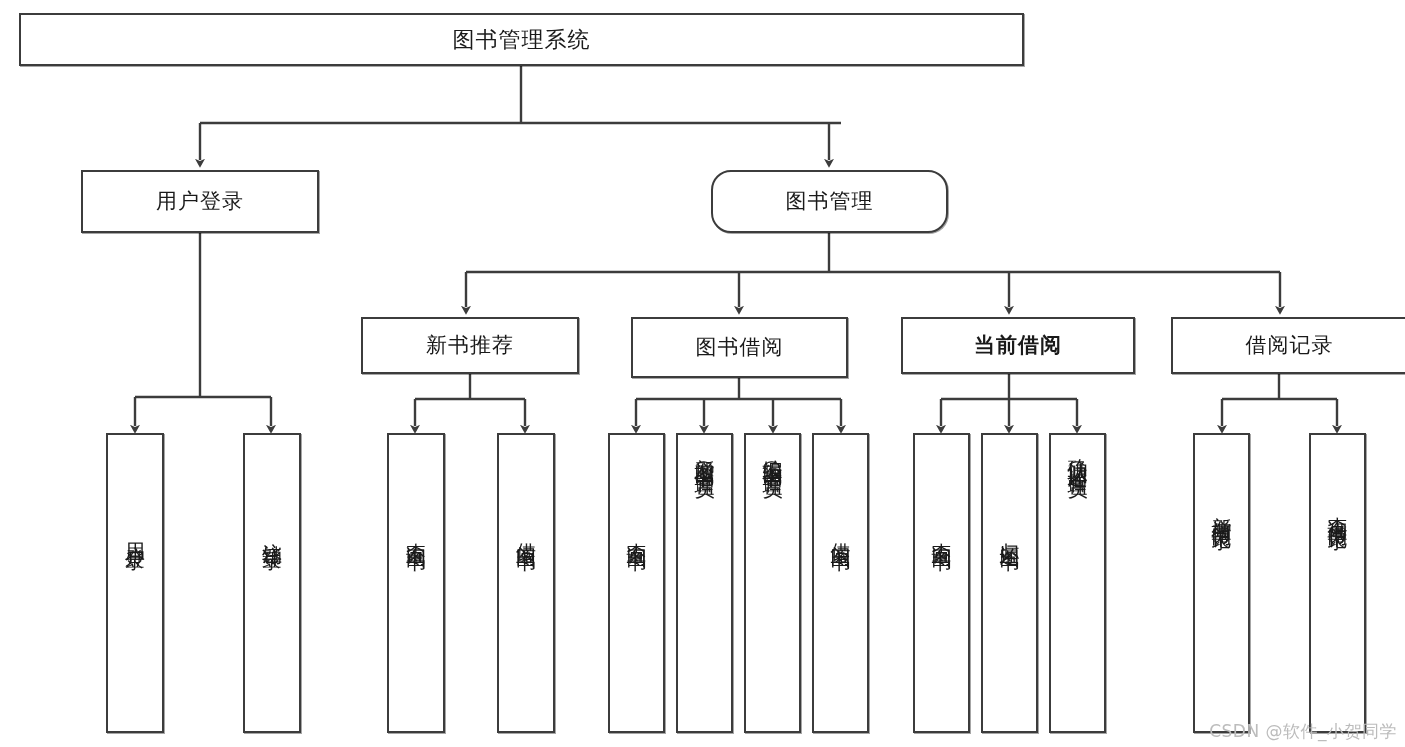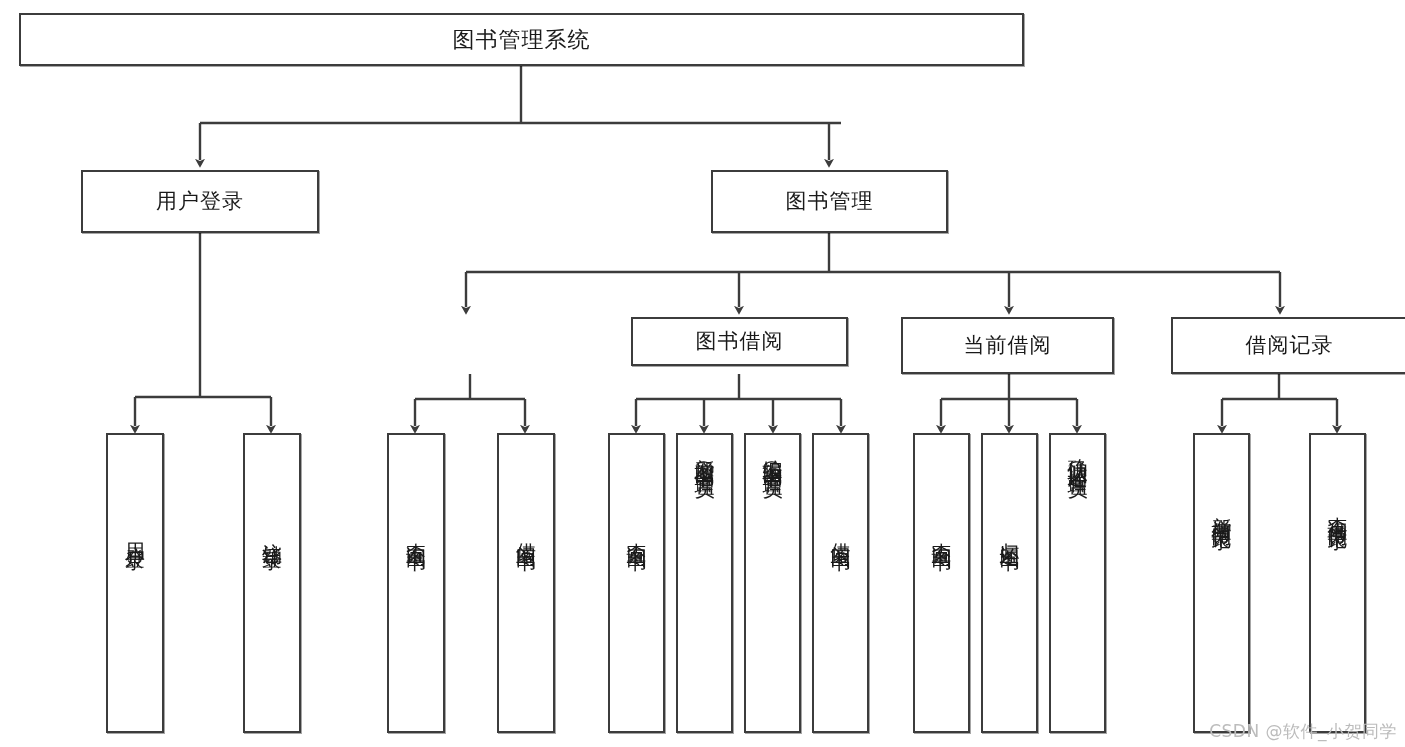--- a/index.html
+++ b/index.html
@@ -143,30 +143,33 @@
   </svg>
 
   <div class="node root horiz" style="left:19px; top:13px; width:1005px; height:53px;">
     <span class="lbl">图书管理系统</span>
   </div>
 
   <div class="node horiz" style="left:81px; top:170px; width:238px; height:63px;">
     <span class="lbl">用户登录</span>
   </div>
 
-  <div class="node horiz" style="left:711px; top:170px; width:237px; height:63px;">
+  <div class="node horiz" style="left:711px; top:170px; width:237px; height:63px;border-radius:20px;">
     <span class="lbl">图书管理</span>
   </div>
 
-
-  <div class="node horiz" style="left:631px; top:317px; width:217px; height:49px;">
+  <div class="node horiz" style="left:361px; top:317px; width:218px; height:57px;">
+    <span class="lbl">新书推荐</span>
+  </div>
+
+  <div class="node horiz" style="left:631px; top:317px; width:217px; height:61px;">
     <span class="lbl">图书借阅</span>
   </div>
 
-  <div class="node horiz" style="left:901px; top:317px; width:213px; height:57px;">
+  <div class="node horiz" style="left:901px; top:317px; width:234px; height:57px;font-weight:bold;">
     <span class="lbl">当前借阅</span>
   </div>
 
   <div class="node horiz" style="left:1171px; top:317px; width:237px; height:57px;">
     <span class="lbl">借阅记录</span>
   </div>
 
   <div class="node vert mid" style="left:106px; top:433px; width:58px; height:300px;">
     <span class="lbl">用户登录</span>
   </div>

